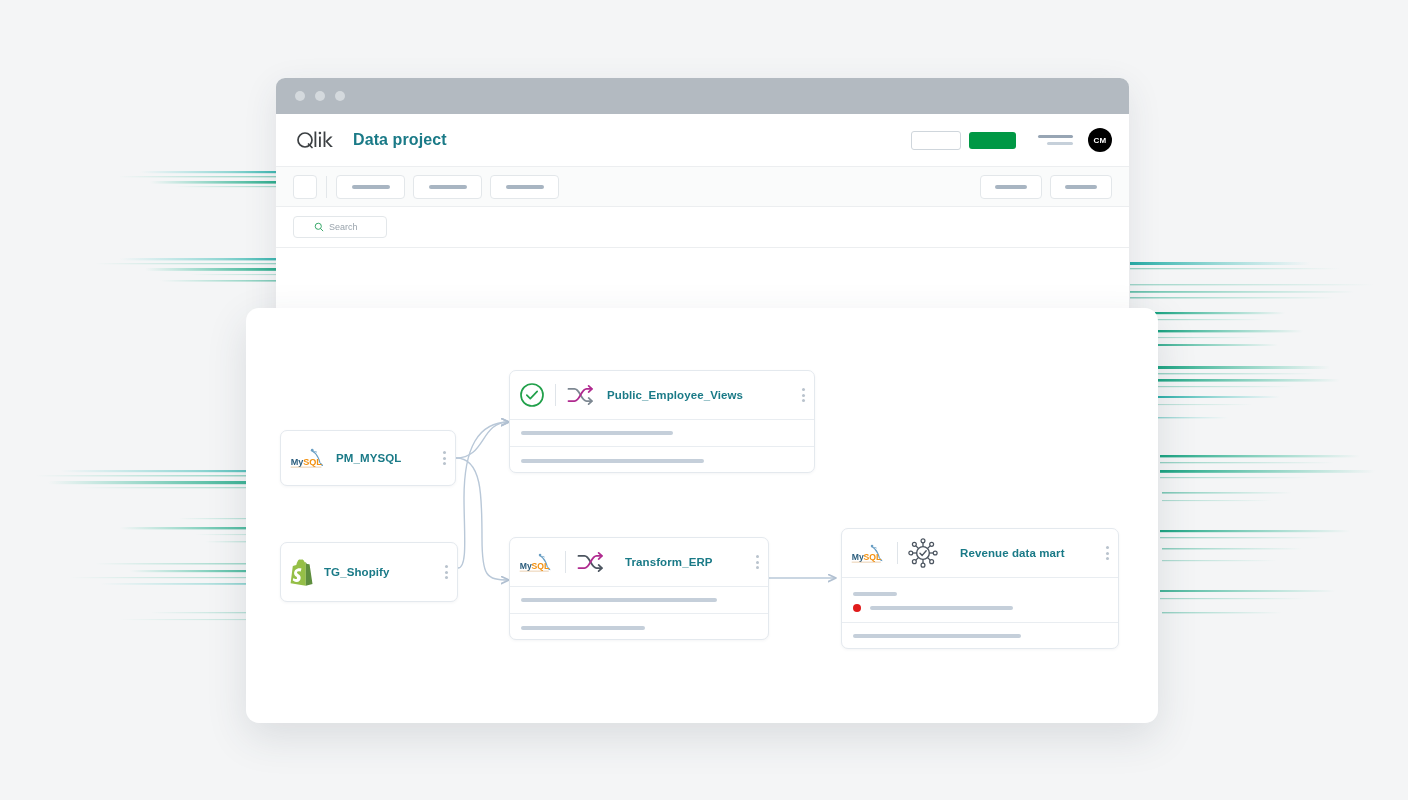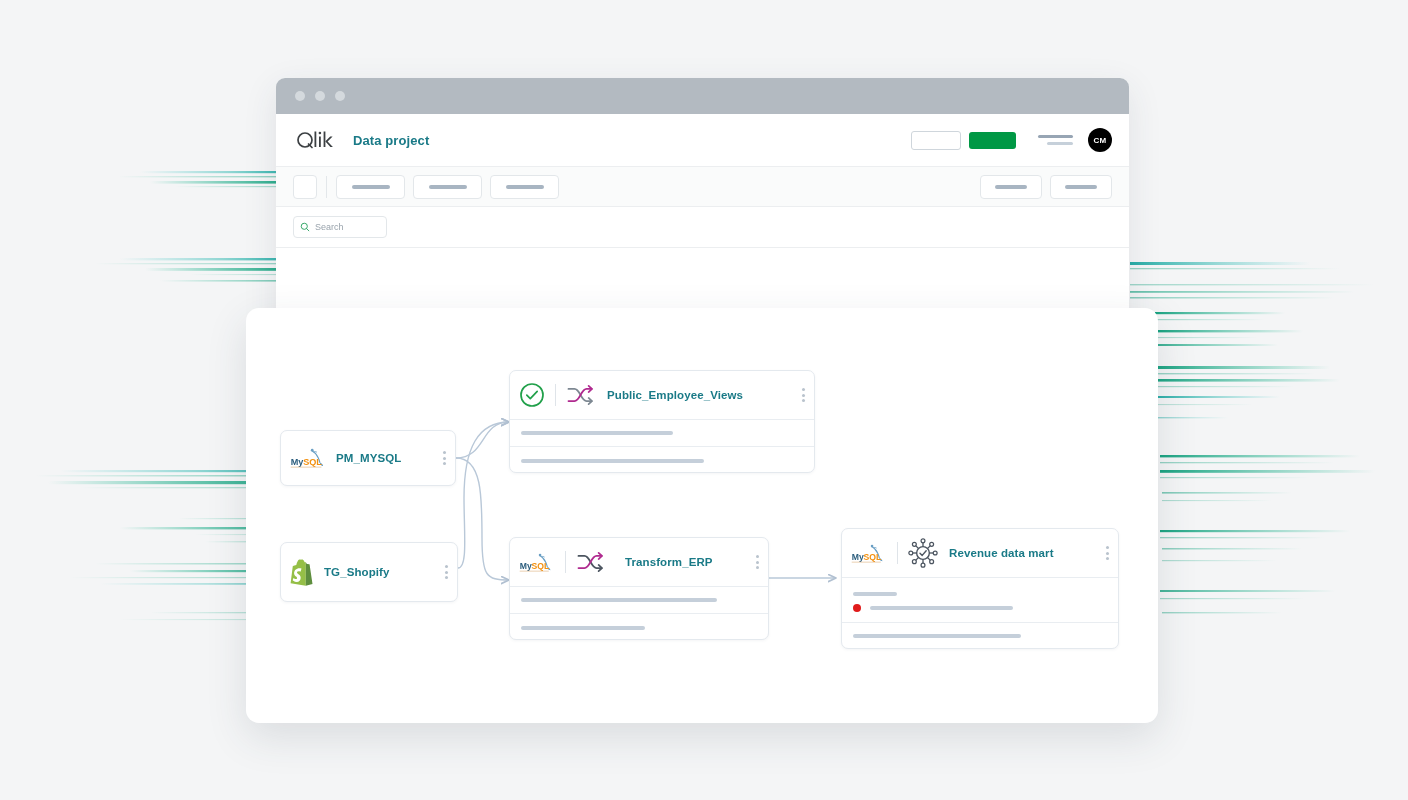--- a/index.html
+++ b/index.html
@@ -63,21 +63,21 @@
   #qlik-logo {
     display: flex;
     align-items: baseline;
     font-size: 19px;
     letter-spacing: -.4px;
     color: #3c4043;
     font-weight: 400;
   }
   #project-title {
     margin-left: 17px;
-    font-size: 13px;
+    font-size: 16px;
     font-weight: bold;
     color: #1a7a87;
     letter-spacing: .1px;
   }
   .spacer { flex: 1 1 auto; }
   #btn-outline {
     width: 48px; height: 17px;
     border: 1px solid #cfd6dc;
     border-radius: 3px;
     background: #fff;
@@ -149,21 +149,21 @@
     padding-left: 17px;
     border-bottom: 1px solid #eceef0;
     box-sizing: border-box;
   }
   #search-box {
     width: 94px; height: 22px;
     border: 1px solid #e3e7ea;
     border-radius: 4px;
     display: flex;
     align-items: center;
-    padding: 0 6px;
+    padding: 0 20px;
     box-sizing: border-box;
     gap: 5px;
     background: #fff;
   }
   #search-placeholder {
     font-size: 9px;
     color: #9aa4ad;
   }
 
   
@@ -560,21 +560,21 @@
             <circle cx="30.8" cy="17" r="2.2"></circle>
             <circle cx="7.2" cy="7.2" r="2.2"></circle>
             <circle cx="26.8" cy="26.8" r="2.2"></circle>
             <circle cx="26.8" cy="7.2" r="2.2"></circle>
             <circle cx="7.2" cy="26.8" r="2.2"></circle>
           </g>
           <circle cx="17" cy="17" r="7.2" fill="#ffffff" stroke="#4c5560" stroke-width="1.6"></circle>
           <path d="M13.6 17.2 L16.1 19.7 L20.6 14.4" fill="none" stroke="#4c5560" stroke-width="1.6" stroke-linecap="round" stroke-linejoin="round"></path>
         </svg>
       </span>
-      <span class="node-label" style="margin-left:11px">Revenue data mart</span>
+      <span class="node-label" style="margin-left:22px">Revenue data mart</span>
       <span class="kebab">
           <i></i>
           <i></i>
           <i></i>
         </span>
     </div>
     <div class="node-row" style="height:45px; flex-direction:column; align-items:flex-start; justify-content:center; gap:8px; padding-top:4px;">
       <span class="ph-line" style="width:44px"></span>
       <span style="display:flex; align-items:center; gap:9px;">
         <span class="red-dot"></span>

